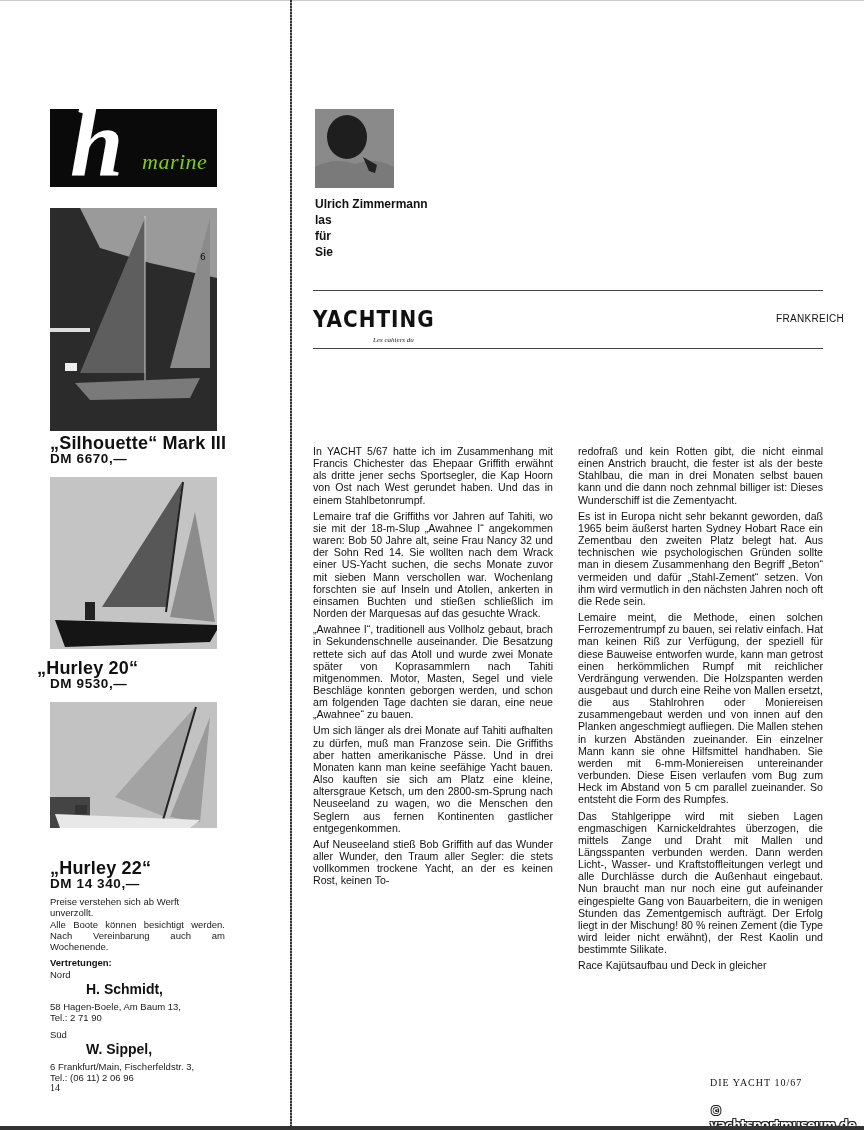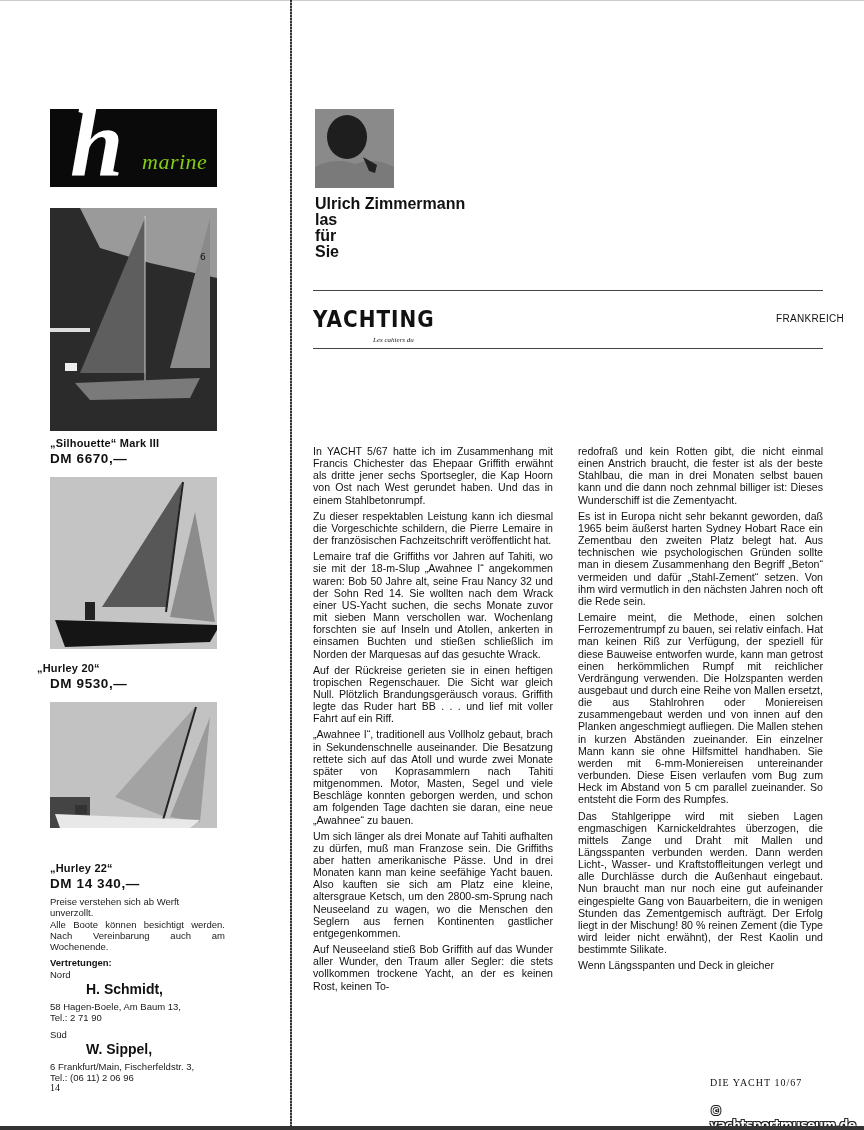--- a/index.html
+++ b/index.html
@@ -10,33 +10,33 @@
   .logo { left: 50px; top: 109px; width: 167px; height: 78px; background: #0a0a0a; }
   .logo .h { position: absolute; left: 20px; top: -14px; font-family: "Liberation Serif", "DejaVu Serif", serif; font-style: italic; font-weight: bold; color: #fff; font-size: 96px; line-height: 1; }
   .logo .m { position: absolute; left: 92px; top: 40px; font-family: "Liberation Serif", "DejaVu Serif", serif; font-style: italic; color: #84cc16; font-size: 22px; letter-spacing: 0.5px; }
 
   .photo { background: #444; overflow: hidden; }
   .photo svg { display: block; width: 100%; height: 100%; }
   .p1 { left: 50px; top: 208px; width: 167px; height: 223px; }
   .p2 { left: 50px; top: 477px; width: 167px; height: 172px; }
   .p3 { left: 50px; top: 702px; width: 167px; height: 126px; }
 
-  .boat-name { font-weight: bold; font-size: 11px; line-height: 16px; letter-spacing: 0.2px; }
+  .boat-name { font-weight: bold; font-size: 18px; line-height: 16px; letter-spacing: 0.2px; }
   .boat-price { font-weight: bold; font-size: 13.5px; line-height: 16px; letter-spacing: 0.6px; }
 
   .small { font-size: 9.5px; line-height: 11px; color: #1a1a1a; }
   .rep-head { font-weight: bold; font-size: 9.5px; }
   .rep-name { font-weight: bold; font-size: 14px; line-height: 17px; padding-left: 36px; }
 
   .vline { left: 290px; top: 0; width: 2px; height: 1130px; background: repeating-linear-gradient(to bottom, #333 0 2px, #999 2px 3px); }
 
   
   .author-photo { left: 315px; top: 109px; width: 79px; height: 79px; background: #6a6a6a; overflow: hidden; }
   .author-photo svg { width: 100%; height: 100%; display: block; }
-  .author-text { left: 315px; top: 196px; font-weight: bold; font-size: 16px; line-height: 16px; }
+  .author-text { left: 315px; top: 196px; font-weight: bold; font-size: 12px; line-height: 16px; }
 
   .rule { height: 1px; background: #444; }
   .yachting { left: 313px; top: 304px; }
   .yachting .sub { position: absolute; left: 60px; top: -4px; font-family: "Liberation Serif", serif; font-style: italic; font-size: 7px; white-space: nowrap; color:#222;margin-top:36px; }
   .yachting .main { font-family: "DejaVu Sans", sans-serif; font-weight: bold; font-size: 20px; letter-spacing: 1px; transform: scaleY(1.15); transform-origin: top left; color: #111; line-height: 22px; margin-top: 2px; }
   .country { left: 758px; top: 313px; font-size: 10px; letter-spacing: 0.3px; padding-left: 18px; }
 
   .col { font-size: 10.6px; line-height: 12.15px; text-align: justify; color: #111; }
   .col p { margin: 0 0 4px 0; }
   .colA { left: 313px; top: 445px; width: 240px; }
@@ -134,32 +134,30 @@
 <div class="abs rule" style="left:313px; top:290px; width:510px;"></div>
 <div class="abs yachting">
   <span class="sub">Les cahiers du</span>
   <div class="main">YACHTING</div>
 </div>
 <div class="abs country">FRANKREICH</div>
 <div class="abs rule" style="left:313px; top:348px; width:510px;"></div>
 
 <div class="abs col colA">
   <p>In YACHT 5/67 hatte ich im Zusammenhang mit Francis Chichester das Ehepaar Griffith erwähnt als dritte jener sechs Sportsegler, die Kap Hoorn von Ost nach West gerundet haben. Und das in einem Stahlbetonrumpf.</p>
-  <p>Zu dieser respektablen Leistung kann ich diesmal die Vorgeschichte schildern, die Pierre Lemaire in der französischen Fachzeitschrift veröffentlicht hat.</p>
   <p>Lemaire traf die Griffiths vor Jahren auf Tahiti, wo sie mit der 18-m-Slup „Awahnee I“ angekommen waren: Bob 50 Jahre alt, seine Frau Nancy 32 und der Sohn Red 14. Sie wollten nach dem Wrack einer US-Yacht suchen, die sechs Monate zuvor mit sieben Mann verschollen war. Wochenlang forschten sie auf Inseln und Atollen, ankerten in einsamen Buchten und stießen schließlich im Norden der Marquesas auf das gesuchte Wrack.</p>
-  <p>Auf der Rückreise gerieten sie in einen heftigen tropischen Regenschauer. Die Sicht war gleich Null. Plötzlich Brandungsgeräusch voraus. Griffith legte das Ruder hart BB . . . und lief mit voller Fahrt auf ein Riff.</p>
   <p>„Awahnee I“, traditionell aus Vollholz gebaut, brach in Sekundenschnelle auseinander. Die Besatzung rettete sich auf das Atoll und wurde zwei Monate später von Koprasammlern nach Tahiti mitgenommen. Motor, Masten, Segel und viele Beschläge konnten geborgen werden, und schon am folgenden Tage dachten sie daran, eine neue „Awahnee“ zu bauen.</p>
   <p>Um sich länger als drei Monate auf Tahiti aufhalten zu dürfen, muß man Franzose sein. Die Griffiths aber hatten amerikanische Pässe. Und in drei Monaten kann man keine seefähige Yacht bauen. Also kauften sie sich am Platz eine kleine, altersgraue Ketsch, um den 2800-sm-Sprung nach Neuseeland zu wagen, wo die Menschen den Seglern aus fernen Kontinenten gastlicher entgegenkommen.</p>
   <p>Auf Neuseeland stieß Bob Griffith auf das Wunder aller Wunder, den Traum aller Segler: die stets vollkommen trockene Yacht, an der es keinen Rost, keinen To-</p>
 </div>
 
 <div class="abs col colB">
   <p>redofraß und kein Rotten gibt, die nicht einmal einen Anstrich braucht, die fester ist als der beste Stahlbau, die man in drei Monaten selbst bauen kann und die dann noch zehnmal billiger ist: Dieses Wunderschiff ist die Zementyacht.</p>
   <p>Es ist in Europa nicht sehr bekannt geworden, daß 1965 beim äußerst harten Sydney Hobart Race ein Zementbau den zweiten Platz belegt hat. Aus technischen wie psychologischen Gründen sollte man in diesem Zusammenhang den Begriff „Beton“ vermeiden und dafür „Stahl-Zement“ setzen. Von ihm wird vermutlich in den nächsten Jahren noch oft die Rede sein.</p>
   <p>Lemaire meint, die Methode, einen solchen Ferrozementrumpf zu bauen, sei relativ einfach. Hat man keinen Riß zur Verfügung, der speziell für diese Bauweise entworfen wurde, kann man getrost einen herkömmlichen Rumpf mit reichlicher Verdrängung verwenden. Die Holzspanten werden ausgebaut und durch eine Reihe von Mallen ersetzt, die aus Stahlrohren oder Moniereisen zusammengebaut werden und von innen auf den Planken angeschmiegt aufliegen. Die Mallen stehen in kurzen Abständen zueinander. Ein einzelner Mann kann sie ohne Hilfsmittel handhaben. Sie werden mit 6-mm-Moniereisen untereinander verbunden. Diese Eisen verlaufen vom Bug zum Heck im Abstand von 5 cm parallel zueinander. So entsteht die Form des Rumpfes.</p>
   <p>Das Stahlgerippe wird mit sieben Lagen engmaschigen Karnickeldrahtes überzogen, die mittels Zange und Draht mit Mallen und Längsspanten verbunden werden. Dann werden Licht-, Wasser- und Kraftstoffleitungen verlegt und alle Durchlässe durch die Außenhaut eingebaut. Nun braucht man nur noch eine gut aufeinander eingespielte Gang von Bauarbeitern, die in wenigen Stunden das Zementgemisch aufträgt. Der Erfolg liegt in der Mischung! 80 % reinen Zement (die Type wird leider nicht erwähnt), der Rest Kaolin und bestimmte Silikate.</p>
-  <p>Wenn Längsspanten und Deck in gleicher</p>
+  <p>Race Kajütsaufbau und Deck in gleicher</p>
 </div>
 
 <div class="abs folio" style="left:710px; top:1077px; letter-spacing:1px;">DIE YACHT 10/67</div>
 
 <div class="abs watermark">© yachtsportmuseum.de</div>
 <div class="abs bottom-bar"></div>
 
 </body></html>

